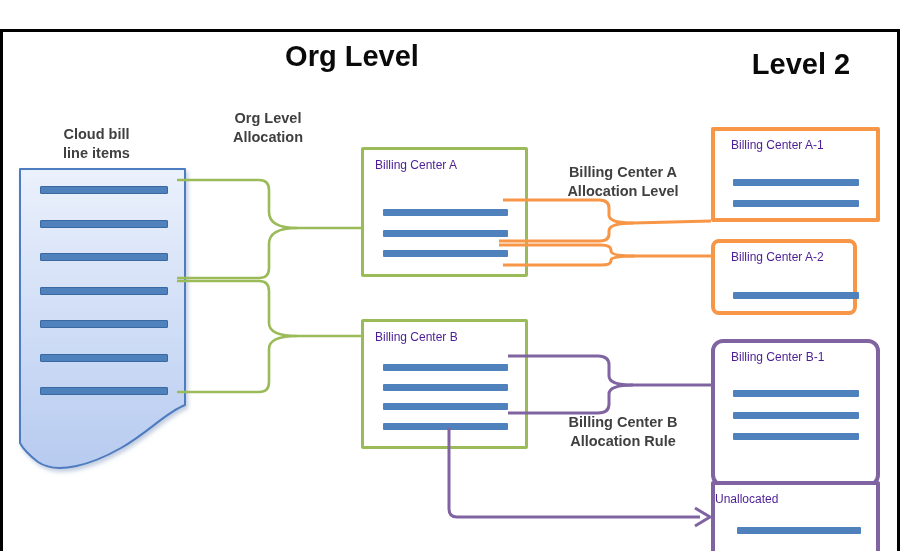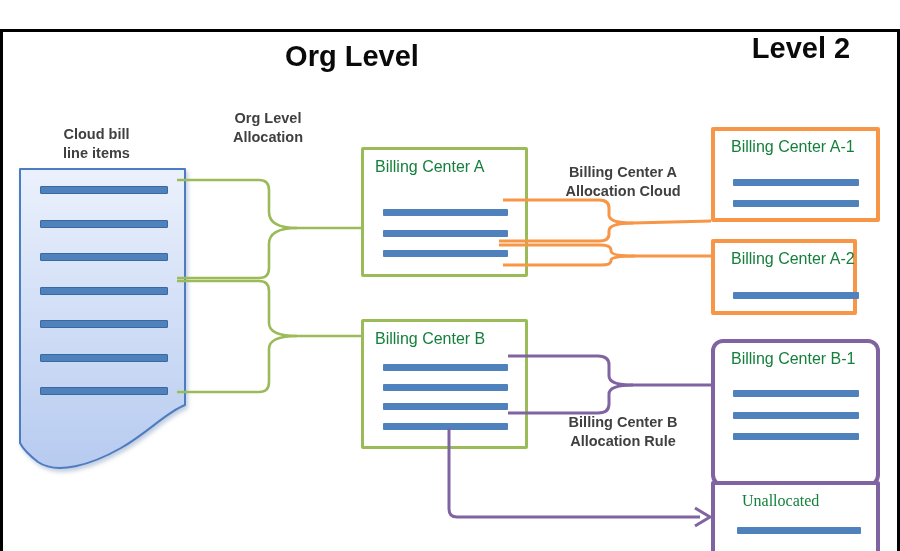--- a/index.html
+++ b/index.html
@@ -14,21 +14,21 @@
     letter-spacing:0px;
   }
   .lbl{
     position:absolute;text-align:center;font-size:14.5px;font-weight:700;
     color:#404040;line-height:1.28;
   }
   .box{
     position:absolute;background:#fff;box-sizing:border-box;border-radius:2px;
   }
   .box .title{
-    display:block;font-size:16px;color:#15803d;white-space:nowrap;
+    display:block;font-size:12px;color:#4c1d95;white-space:nowrap;
   }
   .box-green{border:3px solid var(--org_box_border);}
   .box-orange{border:4px solid var(--level2_a_border);}
   .box-purple{border:4px solid var(--level2_b_border);}
   .box-green .title{padding:8px 0 0 11px;}
   .box-orange .title,.box-purple .title{padding:7px 0 0 16px;}
   .bars{position:absolute;display:flex;flex-direction:column;}
   .bar{background:var(--line_item);border-radius:1px;height:7px;width:100%;}
   .doc-bars .bar{border:1px solid #3a69a1;height:6px;box-sizing:content-box;}
   
@@ -43,33 +43,33 @@
   #connectors{z-index:5;}
   #docsvg{z-index:1;}
   .boxes{position:absolute;left:0;top:0;width:900px;height:551px;z-index:3;}
 </style>
 </head>
 <body>
 
 <div id="canvas">
 
   <div class="hdr" style="left:249px;top:8px;width:200px;">Org Level</div>
-  <div class="hdr" style="left:698px;top:0;width:200px;">Level 2</div>
+  <div class="hdr" style="left:698px;top:16px;width:200px;">Level 2</div>
 
   <div class="lbl" style="left:27px;top:93px;width:133px;">
     <div>Cloud bill</div>
     <div>line items</div>
   </div>
   <div class="lbl" style="left:200px;top:77px;width:130px;">
     <div>Org Level</div>
     <div>Allocation</div>
   </div>
   <div class="lbl" style="left:540px;top:131px;width:160px;">
     <div>Billing Center A</div>
-    <div>Allocation Cloud</div>
+    <div>Allocation Level</div>
   </div>
   <div class="lbl" style="left:540px;top:381px;width:160px;">
     <div>Billing Center B</div>
     <div>Allocation Rule</div>
   </div>
 
   <svg id="docsvg" class="layer" width="900" height="551">
     <defs>
       <linearGradient id="docgrad" x1="0" y1="0" x2="0" y2="1">
         <stop offset="0" stop-color="#ebf1fc"></stop>
@@ -117,38 +117,38 @@
     </div>
 
     <div class="box box-orange" style="left:708px;top:95px;width:169px;height:95px;">
       <span class="title">Billing Center A-1</span>
       <div class="bars bars-a1">
           <div class="bar"></div>
           <div class="bar"></div>
         </div>
     </div>
 
-    <div class="box box-orange" style="left:708px;top:207px;width:146px;height:76px;">
+    <div class="box box-orange" style="left:708px;top:207px;width:146px;height:76px;border-radius:8px;">
       <span class="title">Billing Center A-2</span>
       <div class="bars bars-a2">
           <div class="bar"></div>
         </div>
     </div>
 
     <div class="box box-purple" style="left:708px;top:307px;width:169px;height:148px;border-radius:12px;">
       <span class="title">Billing Center B-1</span>
       <div class="bars bars-b1">
           <div class="bar"></div>
           <div class="bar"></div>
           <div class="bar"></div>
         </div>
     </div>
 
     <div class="box box-purple" style="left:708px;top:449px;width:169px;height:74px;">
-      <span class="title" style="padding-left:27px;font-family:Liberation Serif, serif;">Unallocated</span>
+      <span class="title" style="padding-left:0;">Unallocated</span>
       <div class="bars bars-un">
           <div class="bar"></div>
         </div>
     </div>
   </div>
 
   <svg id="connectors" class="layer" width="900" height="551" fill="none">
 
     <g stroke="#9bbb59" stroke-width="2.6">
       <path d="M174,148 H256 Q266,148 266,158 V180 Q266,196 294,196 H358"></path>

